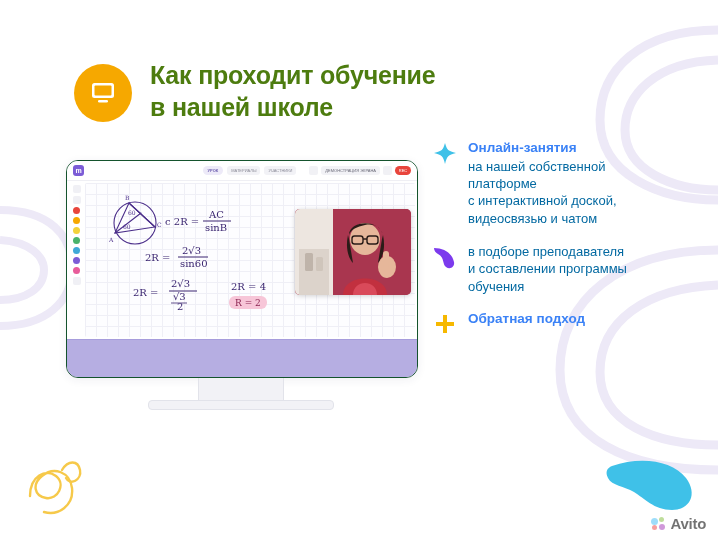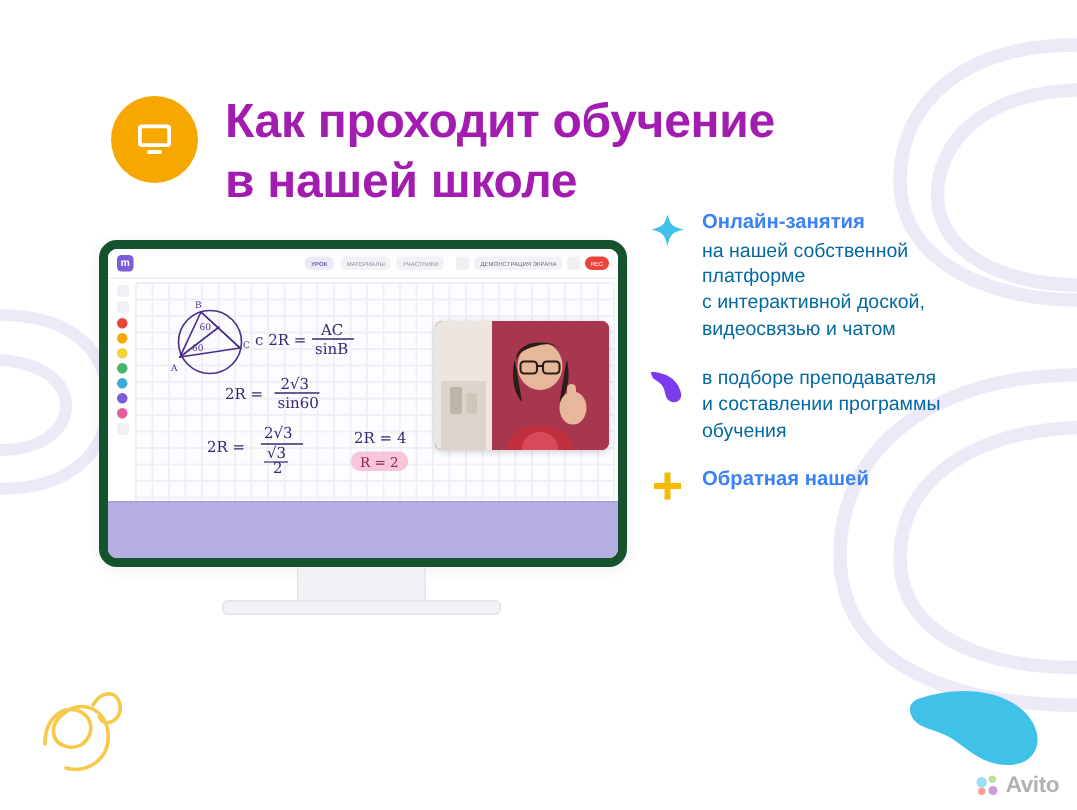--- a/index.html
+++ b/index.html
@@ -26,32 +26,32 @@
     display: flex; align-items: flex-start; gap: 18px;
   }
   .header-badge {
     width: 58px; height: 58px; border-radius: 50%;
     background: #F6A800;
     display: flex; align-items: center; justify-content: center;
     flex: 0 0 auto;
     margin-top: 8px;
   }
   .header-title {
-    font-size: 32px; font-weight: bold; color: #a21caf;
+    font-size: 25px; font-weight: bold; color: #4d7c0f;
     line-height: 1.26; letter-spacing: -0.2px;
     white-space: pre-line;
     margin-top: 4px;
   }
 
   
   .monitor {
     position: absolute; left: 66px; top: 160px;
     width: 352px; height: 218px;
     background: #ffffff;
-    border: 6px solid #14532d;
+    border: 1px solid #14532d;
     border-radius: 12px;
     box-shadow: 0 2px 10px rgba(40,40,80,0.07);
     overflow: hidden;
   }
   .monitor-topbar {
     height: 20px; background: #ffffff;
     display: flex; align-items: center;
     border-bottom: 1px solid #EFEFF4;
     padding: 0 6px; gap: 4px;
     position: relative;
@@ -146,21 +146,21 @@
   }
 
   
   .watermark {
     position: absolute; right: 12px; bottom: 8px;
     display: flex; align-items: center; gap: 4px;
     opacity: 0.55;
   }
   .wm-dots { position: relative; width: 16px; height: 14px; }
   .wm-dot { position: absolute; border-radius: 50%; }
-  .wm-text { font-size: 15px; font-weight: bold; color: #737373; letter-spacing: -0.3px; }
+  .wm-text { font-size: 15px; font-weight: bold; color: #000000; letter-spacing: -0.3px; }
 </style>
 </head>
 <body>
 
 <div id="root">
 
   <svg class="bg-swirls" width="718" height="540" viewBox="0 0 718 540">
     <g fill="none" stroke="#EDE9F7" stroke-width="9">
       <path d="M718 30 C 640 30, 600 70, 600 120 C 600 175, 660 200, 718 200"></path>
       <path d="M718 60 C 655 62, 625 95, 625 130 C 625 170, 672 190, 718 190"></path>
@@ -315,21 +315,21 @@
 и составлении программы
 обучения</div>
     </div>
 
     <div class="feature">
       <div class="feature-icon">
         <svg width="26" height="26" viewBox="0 0 26 26">
           <path d="M11 2 h4 v7 h7 v4 h-7 v7 h-4 v-7 h-7 v-4 h7 z" fill="#F6B800"></path>
         </svg>
       </div>
-      <div class="feature-title">Обратная нашей</div>
+      <div class="feature-title">Обратная подход</div>
     </div>
   </div>
 
   <div class="watermark">
     <div class="wm-dots">
       <div class="wm-dot" style="left:0; top:1px; width:7px; height:7px; background:#4fc3f7;"></div>
       <div class="wm-dot" style="left:8px; top:0; width:5px; height:5px; background:#8bc34a;"></div>
       <div class="wm-dot" style="left:1px; top:8px; width:5px; height:5px; background:#ef5350;"></div>
       <div class="wm-dot" style="left:8px; top:7px; width:6px; height:6px; background:#ab47bc;"></div>
     </div>

